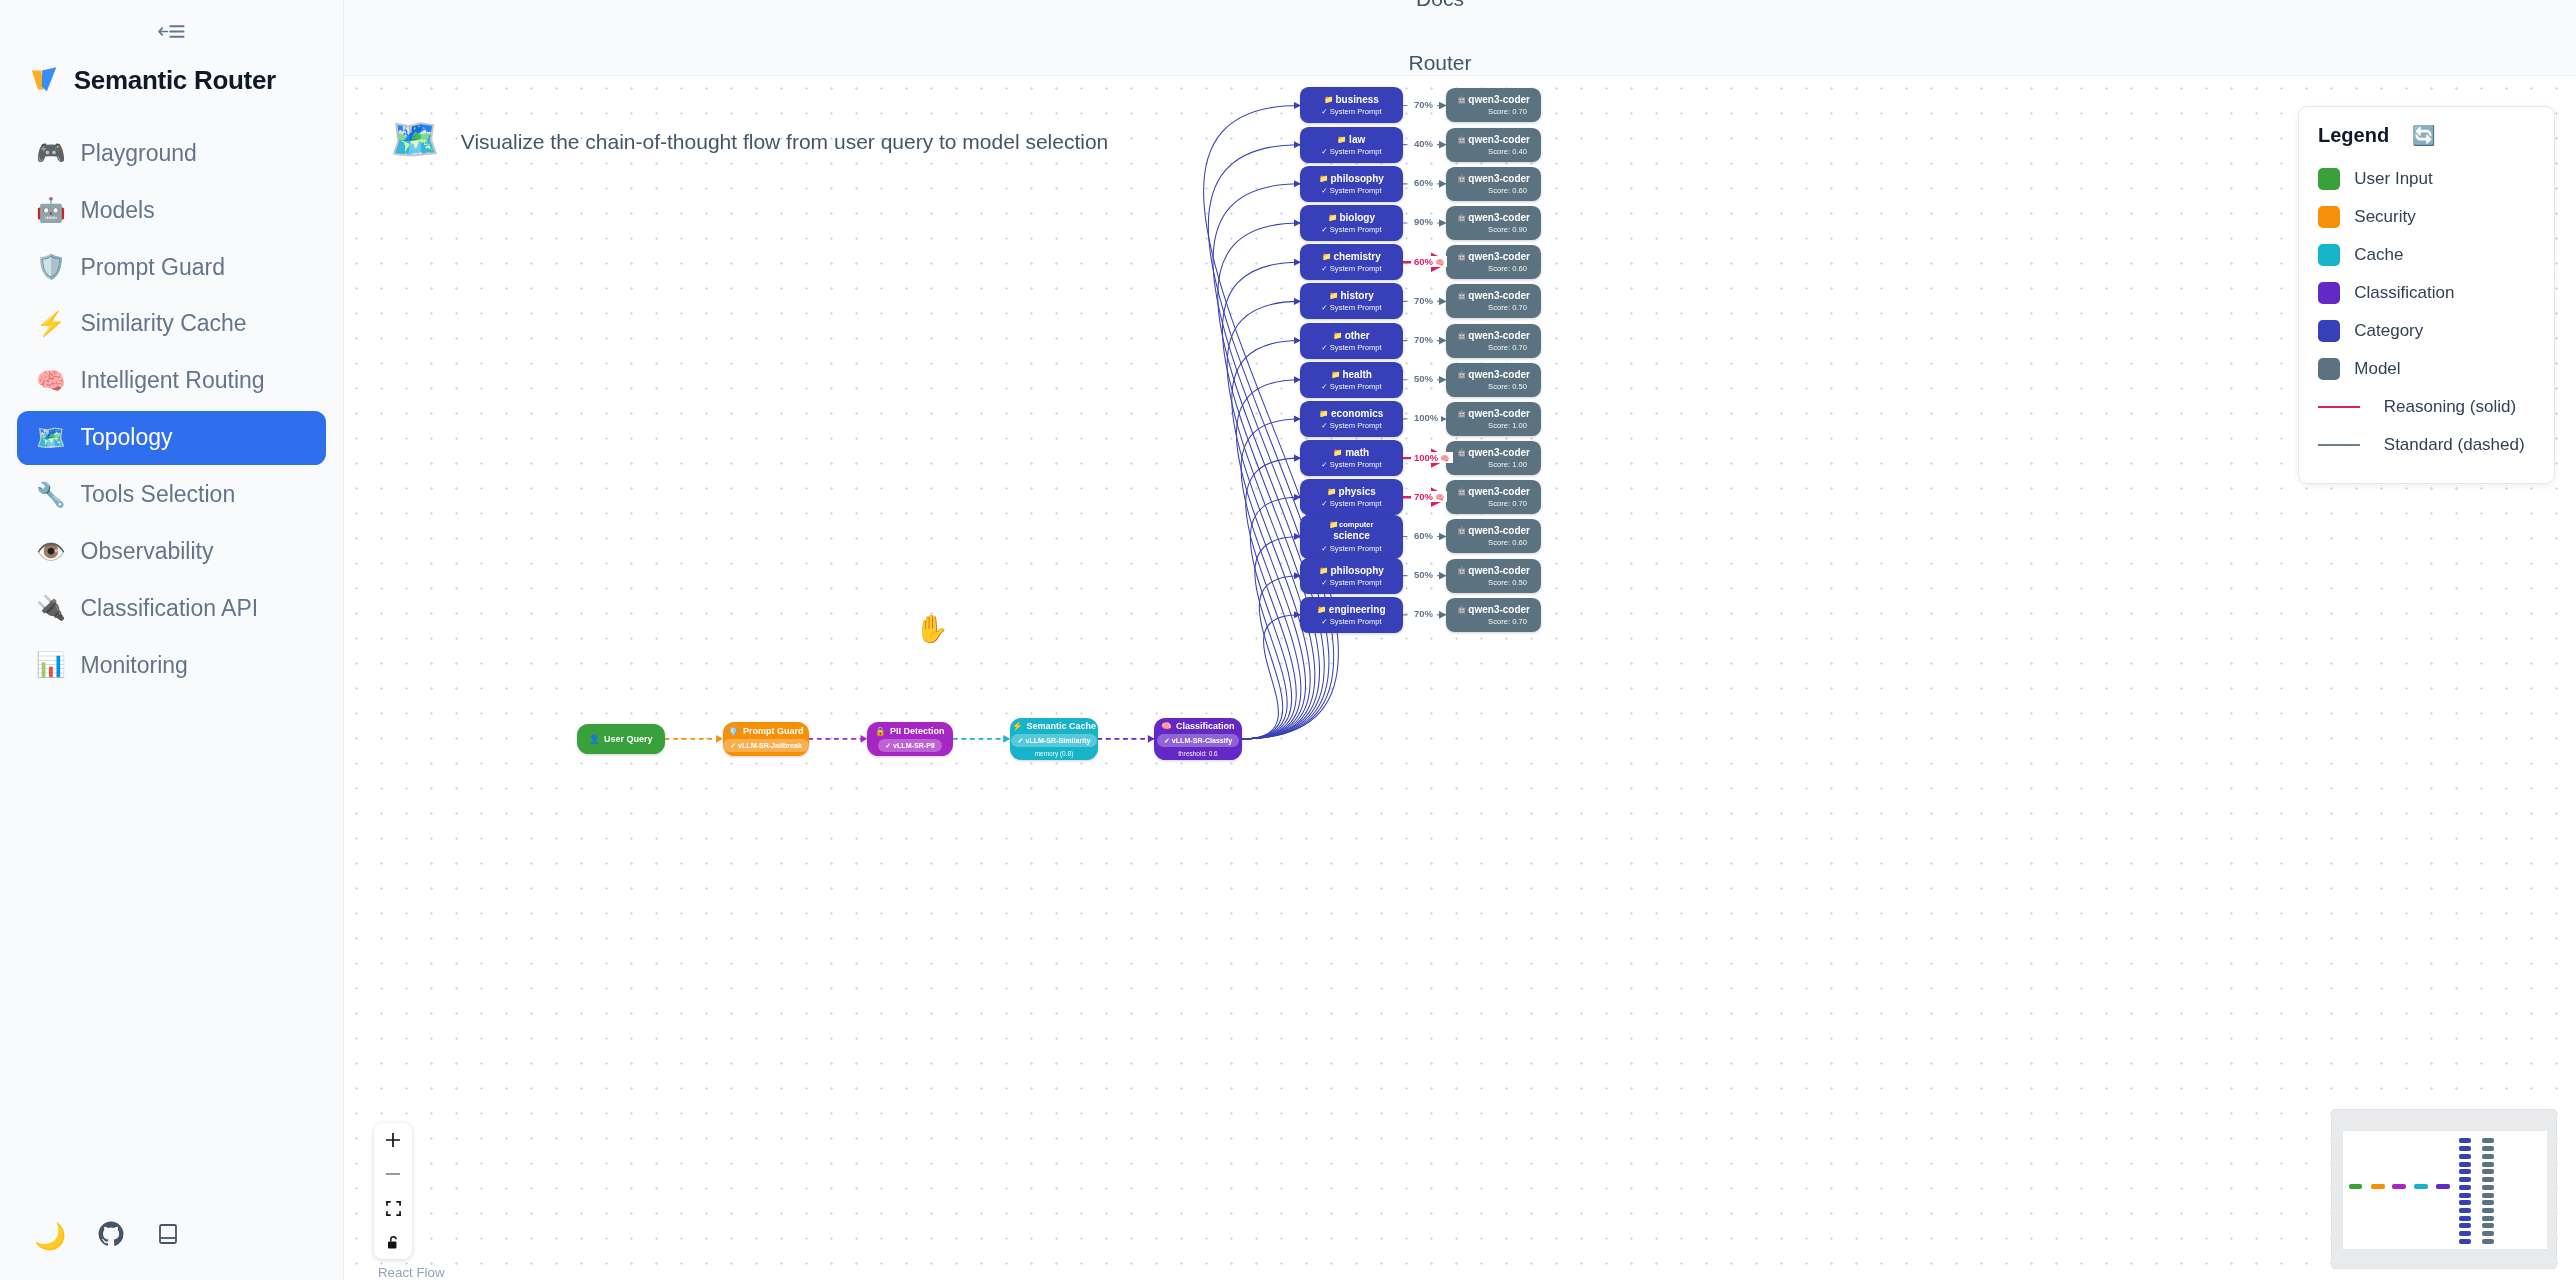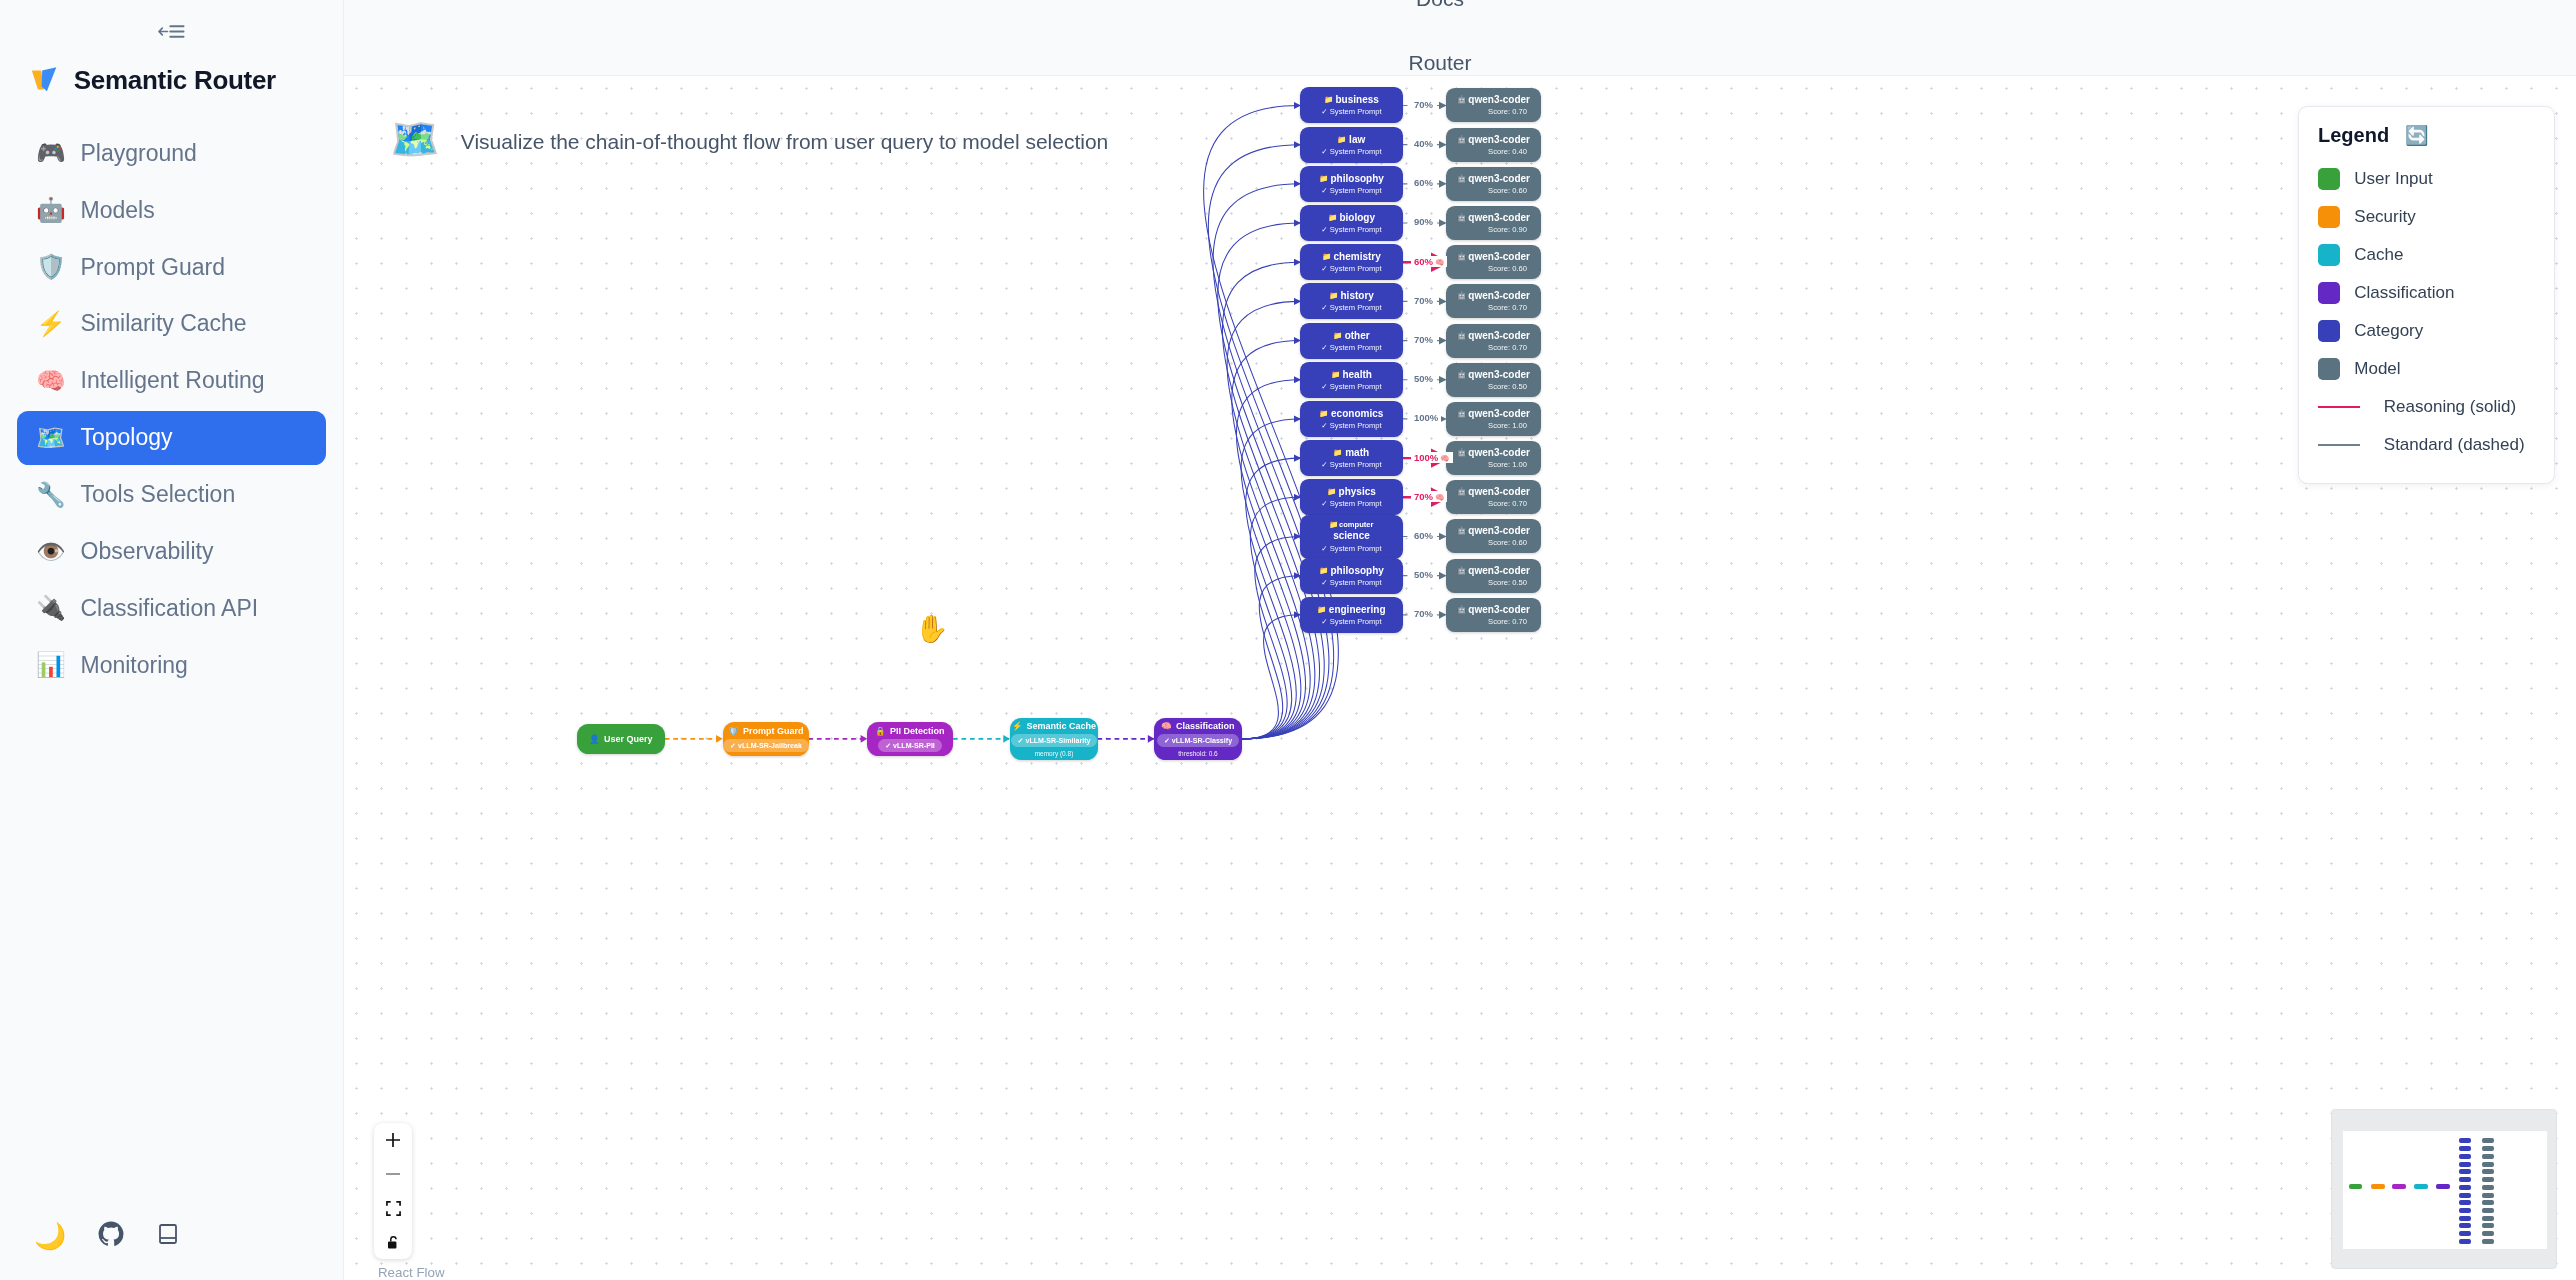--- a/index.html
+++ b/index.html
@@ -103,21 +103,21 @@
   .edge-label { position:absolute; font-size:9.5px; font-weight:700; color:#64748b;
                 background:#fff; padding:0 2.9px; white-space:nowrap; }
   .edge-label.reason { color:#e31b63; }
 
   
   .legend {
     position:absolute; right:21px; top:30px; width:257px;
     background:#fff; border:1px solid #e4e8ee; border-radius:9.5px;
     padding:17px 19px 19px 19px; box-shadow:0 1.9px 7.6px rgba(0,0,0,.06);
   }
-  .legend-head { display:flex; align-items:center; gap:16px; margin-bottom:13.3px;}
+  .legend-head { display:flex; align-items:center; gap:23px; margin-bottom:13.3px;}
   .legend-title { font-size:20px; font-weight:700; color:#0f172a;}
   .legend-row { display:flex; align-items:center; gap:14.3px; height:38px; }
   .sw { width:22px; height:22px; border-radius:4.8px; flex:0 0 22px;}
   .legend-row .lbl { font-size:17px; color:#334155;}
   .line-sw { width:42px; height:0; flex:0 0 42px; margin-right:9.5px;}
 
   
   .controls {
     position:absolute; left:30px; bottom:21px; width:38px;
     background:#fff; border-radius:8.6px; box-shadow:0 1px 4.8px rgba(0,0,0,.16);

